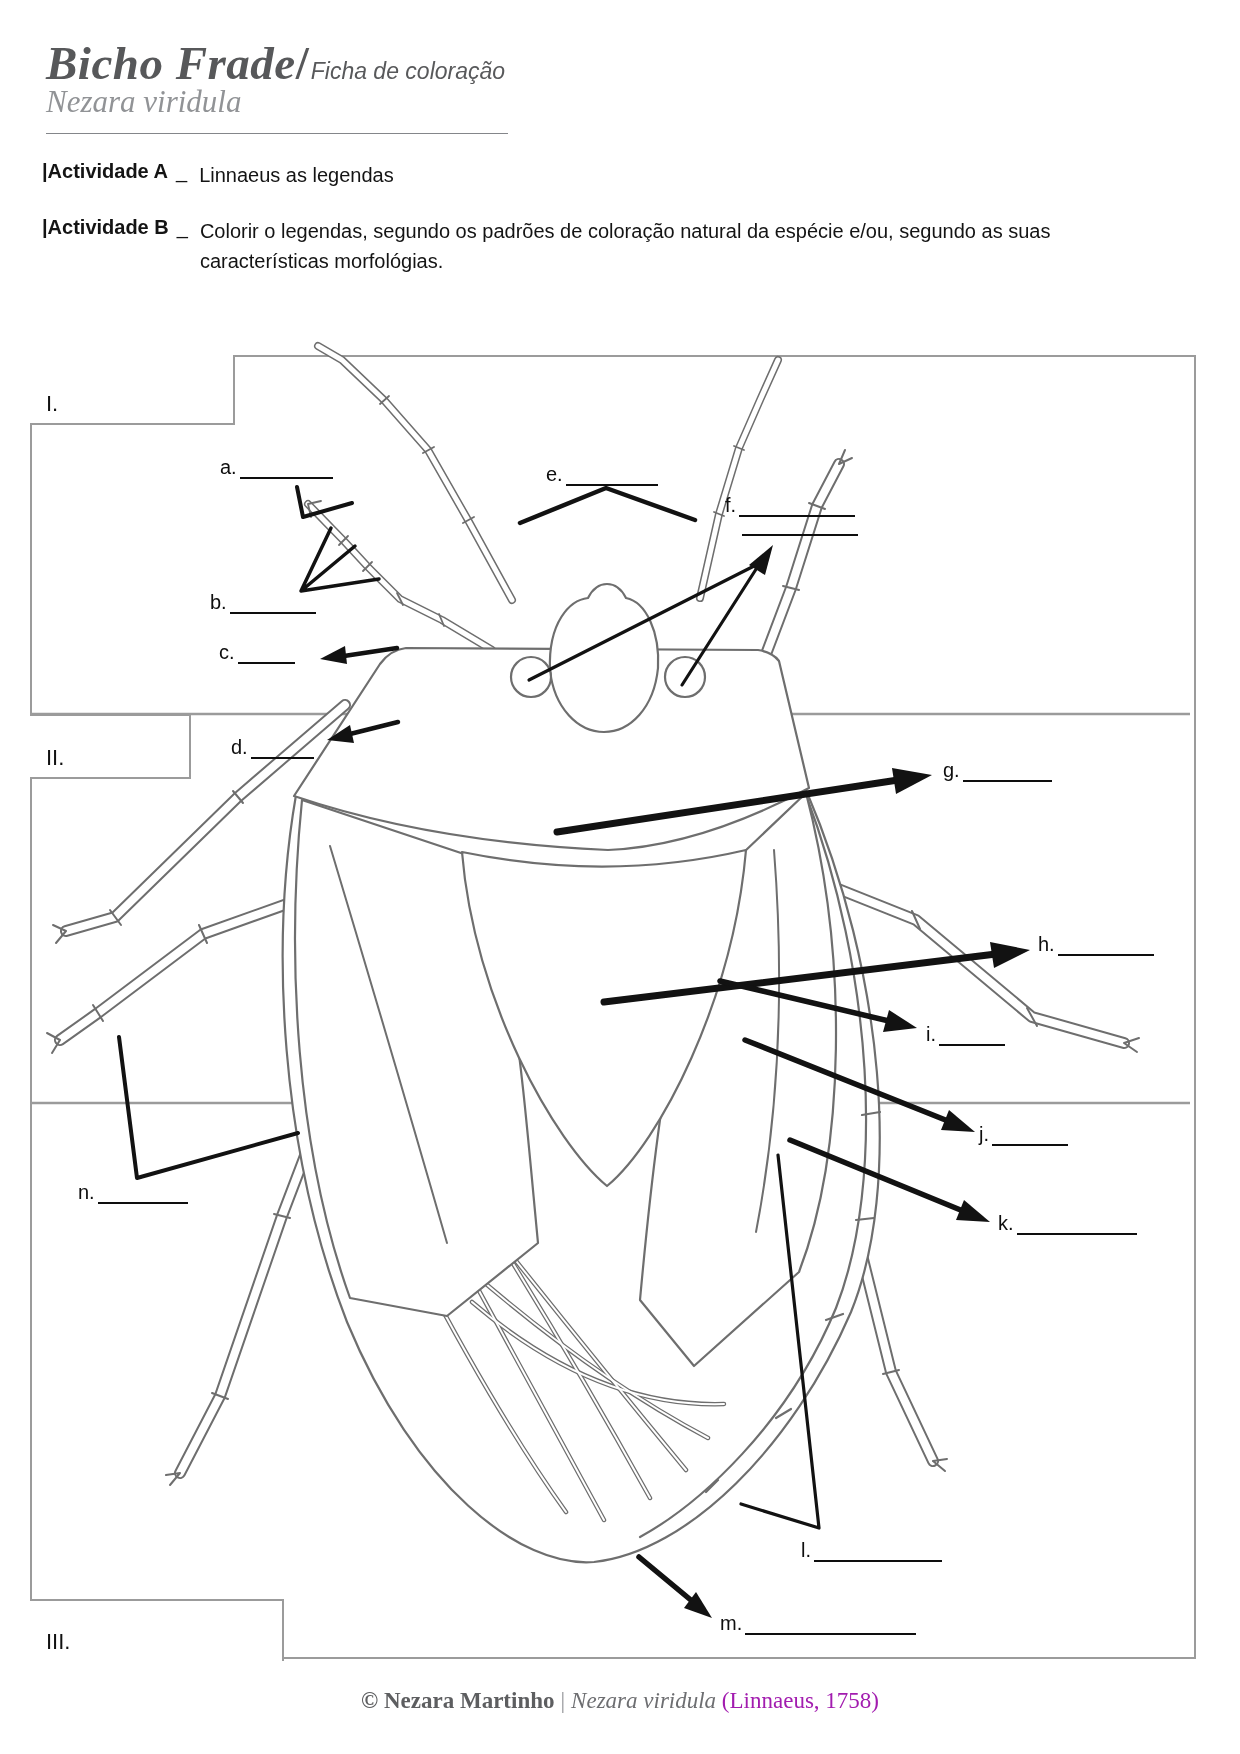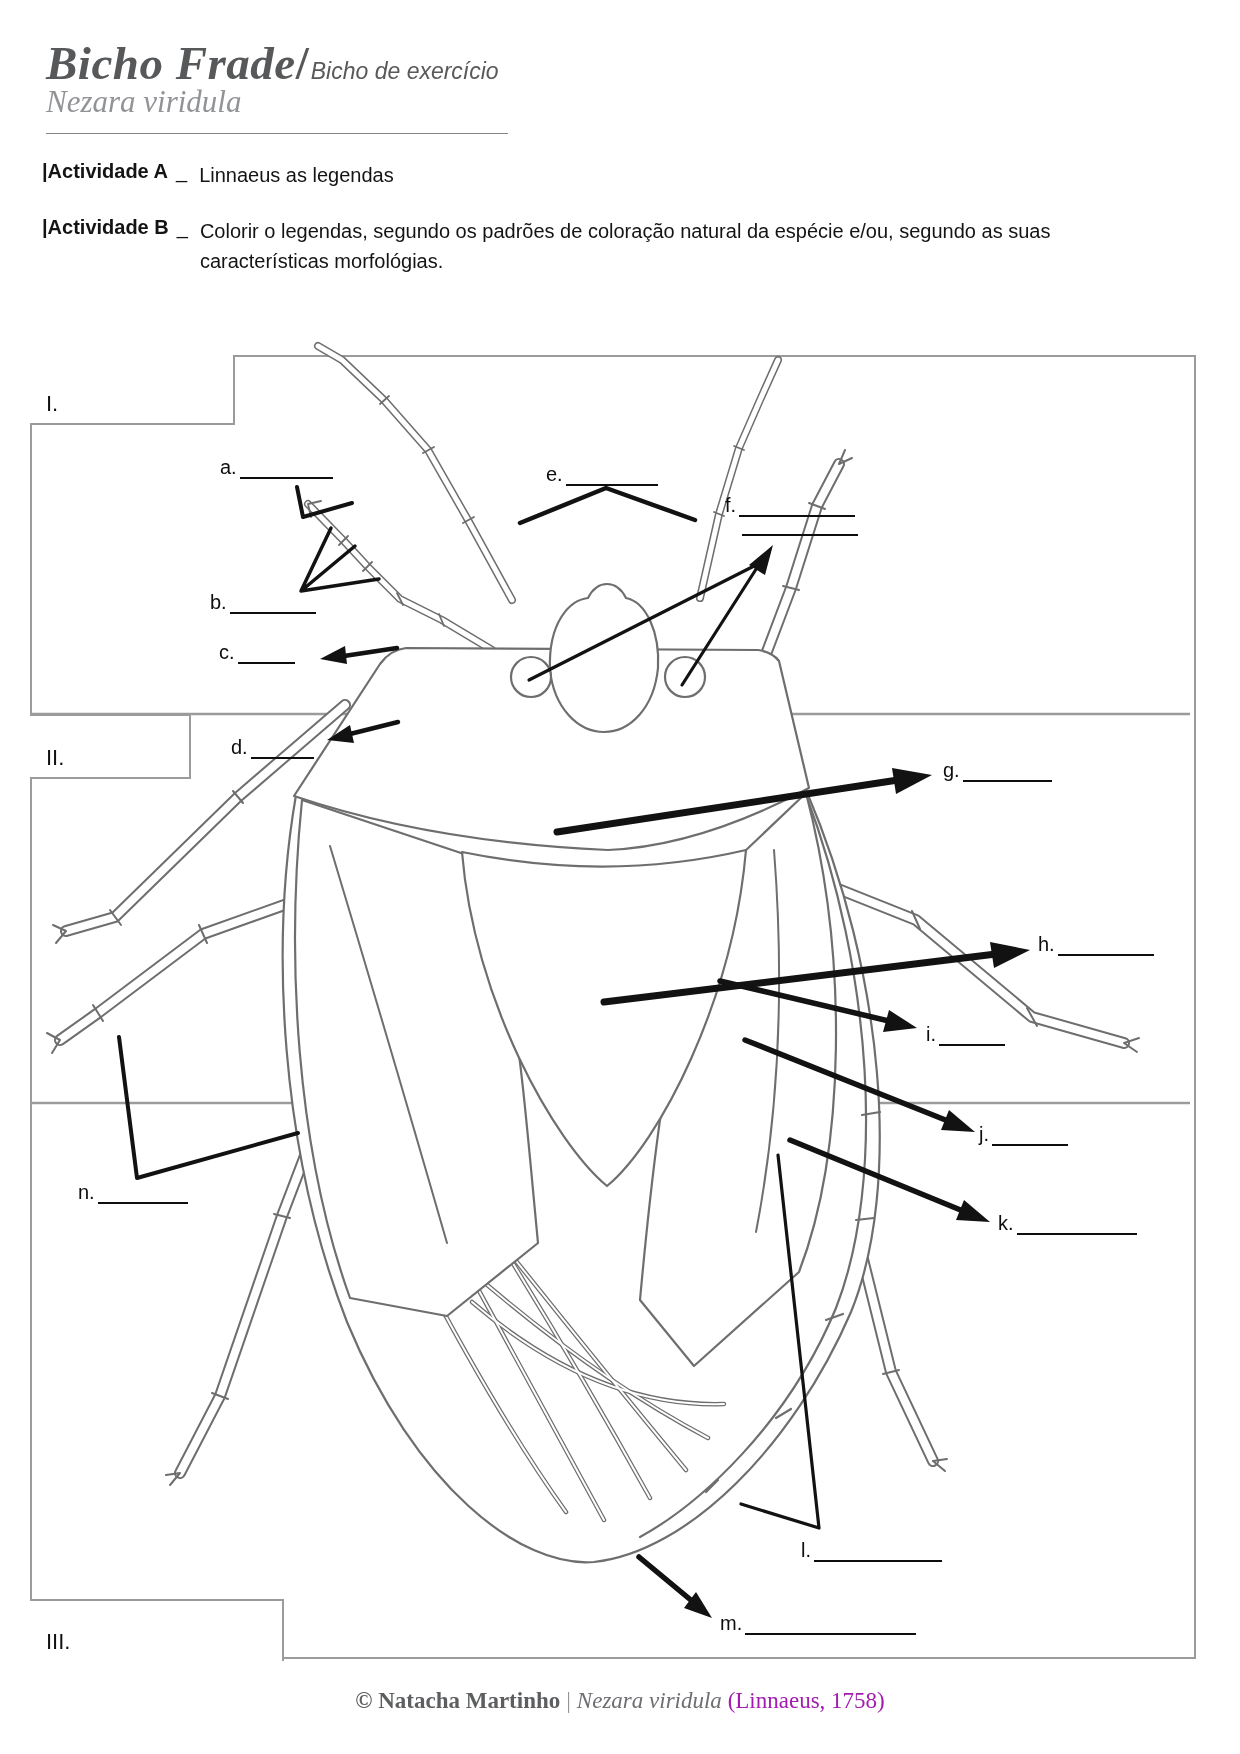--- a/index.html
+++ b/index.html
@@ -61,21 +61,21 @@
   .ft-sep{color:#939598;margin:0 6px;}
   .ft-species{font-style:italic;color:#6d6e71;}
   .ft-auth{color:#a21caf;}
 </style>
 </head>
 <body>
 
 <div id="page">
 
   <div class="hdr">
-    <div class="hdr-line1"><span class="hdr-title">Bicho Frade</span><span class="hdr-slash">/</span><span class="hdr-sub">Bicho de exercício</span></div>
+    <div class="hdr-line1"><span class="hdr-title">Bicho Frade</span><span class="hdr-slash">/</span><span class="hdr-sub">Ficha de coloração</span></div>
     <div class="hdr-species">Nezara viridula</div>
     <div class="hdr-rule"></div>
   </div>
 
   <div class="act act-a">
     <span class="act-label">|Actividade A</span>
     <span class="act-sep">_</span>
     <div class="act-text">Linnaeus as legendas</div>
   </div>
   <div class="act act-b">
@@ -290,15 +290,15 @@
     </div>
   <div class="lbl lbl-m">
       <span>m.</span>
       <span class="blank"></span>
     </div>
   <div class="lbl lbl-n">
       <span>n.</span>
       <span class="blank"></span>
     </div>
 
-  <div class="footer"><span class="ft-copy">© Natacha Martinho</span><span class="ft-sep">|</span><span class="ft-species">Nezara viridula</span><span> </span><span class="ft-auth">(Linnaeus, 1758)</span></div>
+  <div class="footer"><span class="ft-copy">© Nezara Martinho</span><span class="ft-sep">|</span><span class="ft-species">Nezara viridula</span><span> </span><span class="ft-auth">(Linnaeus, 1758)</span></div>
 
 </div>
 
 </body></html>

